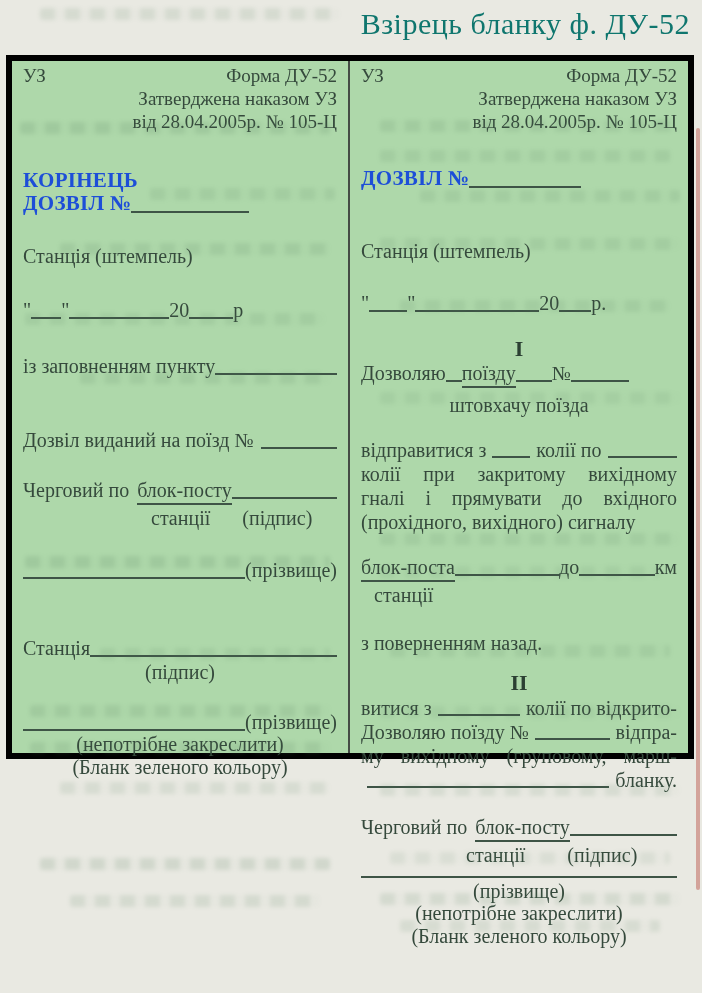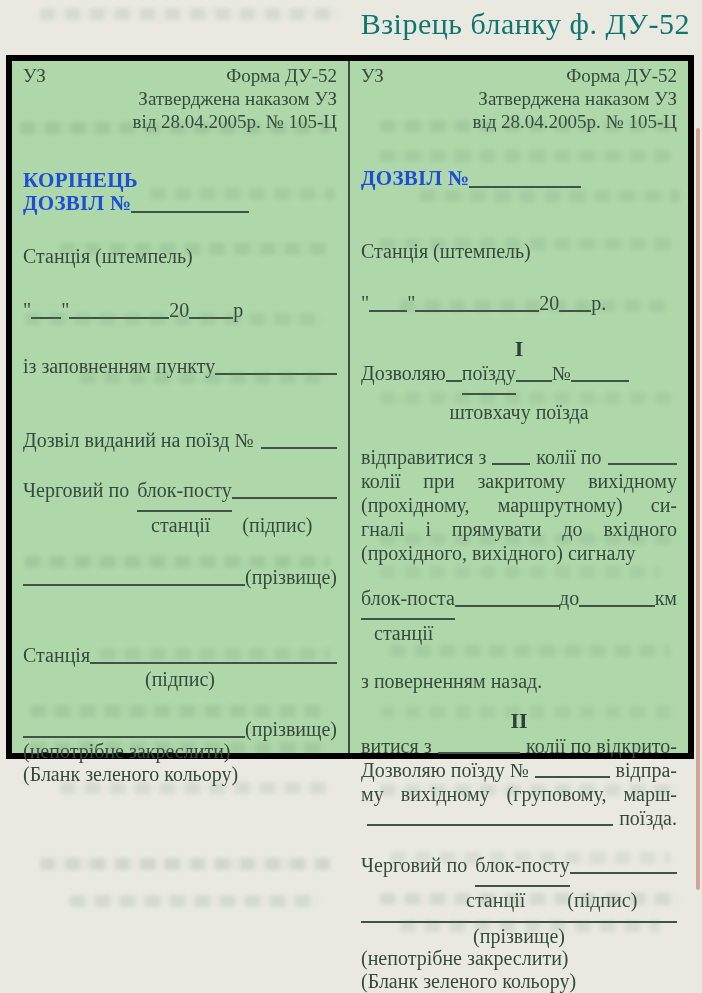--- a/index.html
+++ b/index.html
@@ -24,27 +24,27 @@
     background:#aed8aa;padding:4px 11px 10px 11px;
     font-size:20px;line-height:22px;
   }
   .col.stub{border-right:2px solid #454c45;}
   .hdr-row{display:flex;justify-content:space-between;font-size:19px;line-height:22px;}
   .hdr-right{text-align:right;font-size:19px;line-height:23px;}
   .ttl{font-weight:bold;font-size:21px;line-height:23px;color:#1d4ed8;letter-spacing:.3px;}
   .flexline{display:flex;align-items:flex-start;white-space:nowrap;}
   .bl{display:inline-block;height:.9em;border-bottom:2px solid #3e5446;flex:none;}
   .grow{flex:1 1 auto;}
-  .ul{border-bottom:2px solid #3e5446;padding-bottom:9px;}
+  .ul{border-bottom:2px solid #3e5446;padding-bottom:2px;}
   .jl{text-align:justify;text-align-last:justify;}
   .pline{line-height:24px;}
   .roman{text-align:center;font-weight:bold;font-size:22px;color:#2c4033;}
   .center{text-align:center;}
   .fullline{border-bottom:2px solid #3e5446;height:10px;}
-  .notes{margin-top:auto;text-align:left;line-height:23px;}
+  .notes{margin-top:auto;text-align:center;line-height:23px;}
   .ghost{
     position:absolute;height:12px;border-radius:3px;pointer-events:none;
     background:repeating-linear-gradient(90deg,rgba(85,125,92,.8) 0 15px,rgba(85,125,92,.12) 15px 25px);
     filter:blur(2px);
   }
   .edge-strip{
     position:absolute;right:2px;top:128px;width:4px;height:762px;
     background:#c4746b;opacity:.6;border-radius:2px;pointer-events:none;
   }
   .sp8{display:inline-block;width:8px;}
@@ -164,21 +164,20 @@
     <div class="center" style="margin-top:6px;">штовхачу поїзда</div>
 
     <div style="margin-top:22px;">
       <div class="flexline pline">
         <span>відправитися з</span>
         <span class="bl" style="width:38px;margin:0 6px;"></span>
         <span>колії по</span>
         <span class="bl grow" style="margin-left:6px;"></span>
       </div>
       <div class="jl pline">колії при закритому вихідному</div>
-      <div class="jl pline">(прохідному, маршрутному) си-</div>
       <div class="jl pline">гналі і прямувати до вхідного</div>
       <div class="pline">(прохідного, вихідного) сигналу</div>
     </div>
 
     <div class="flexline" style="margin-top:22px;">
       <span class="ul">блок-поста</span>
       <span class="bl" style="width:104px;"></span>
       <span>до</span>
       <span class="bl grow"></span>
       <span>км</span>
@@ -196,21 +195,21 @@
         <span>колії по відкрито-</span>
       </div>
       <div class="flexline pline">
         <span>Дозволяю поїзду №</span>
         <span class="bl grow" style="margin:0 6px;"></span>
         <span>відпра-</span>
       </div>
       <div class="jl pline">му вихідному (груповому, марш-</div>
       <div class="flexline pline">
         <span class="bl grow" style="margin:0 6px;"></span>
-        <span>поїзда.</span>
+        <span>бланку.</span>
       </div>
     </div>
 
     <div class="flexline" style="margin-top:24px;">
       <span>Черговий по</span>
       <span class="sp8"></span>
       <span class="ul">блок-посту</span>
       <span class="bl grow"></span>
     </div>
     <div style="margin-top:2px;padding-left:105px;display:flex;gap:42px;">

